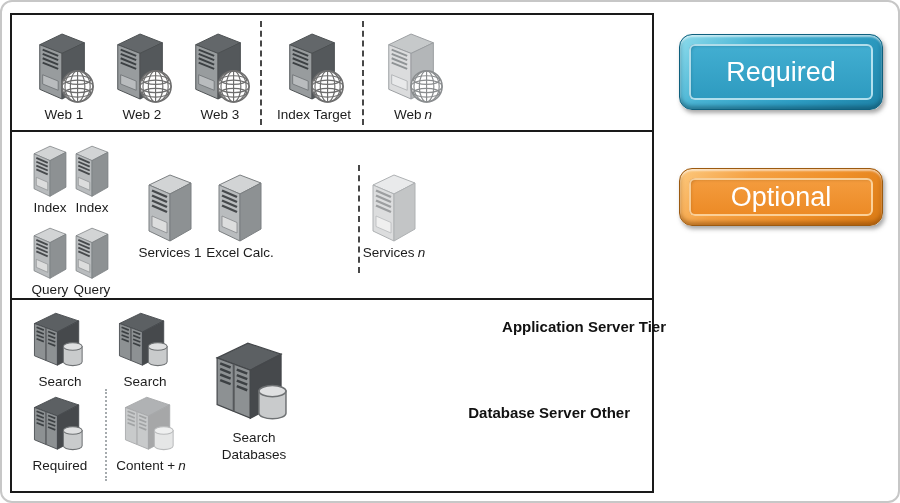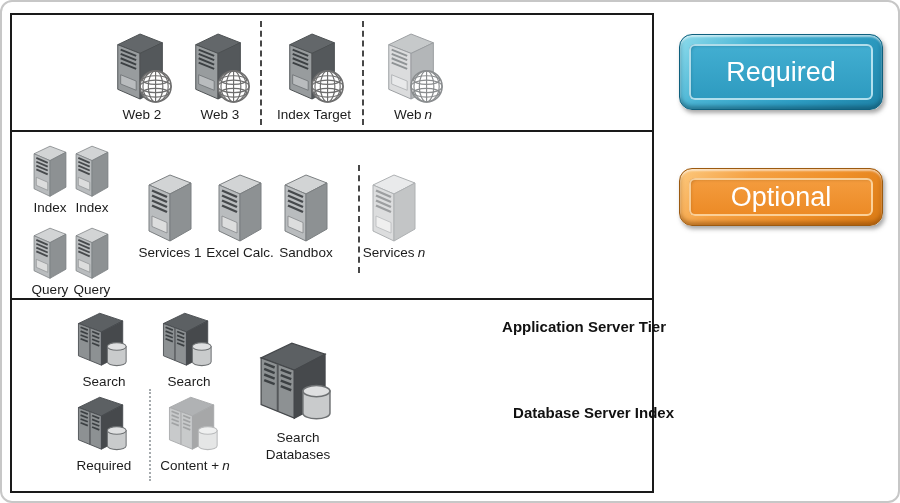--- a/index.html
+++ b/index.html
@@ -4,21 +4,21 @@
 <style>
   html,body{margin:0;padding:0;background:#fff;}
   body{width:900px;height:503px;font-family:"Liberation Sans",sans-serif;}
   .frame{position:relative;width:900px;height:503px;box-sizing:border-box;
          border:2px solid #c7c7c7;border-radius:12px;background:#fff;overflow:hidden;}
   .diagram{position:absolute;left:8px;top:11px;width:644px;height:480px;
            box-sizing:border-box;border:2px solid #1a1a1a;background:#fff;}
   .tier{position:absolute;left:0;width:640px;}
   .tier-web{top:0;height:115px;}
   .tier-app{top:117px;height:166px;padding-left:36px;}
-  .tier-db{top:285px;height:191px;margin-left:44px;}
+  .tier-db{top:285px;height:191px;}
   .sep{position:absolute;left:0;width:640px;height:2px;background:#1a1a1a;}
   .sep1{top:115px;} .sep2{top:283px;}
   .tier-title{position:absolute;right:22px;font-size:15px;font-weight:bold;color:#111;white-space:nowrap;}
   .item{position:absolute;display:flex;flex-direction:column;align-items:center;}
   .item .lbl{font-size:13.5px;color:#1c1c1c;white-space:nowrap;margin-top:2px;text-align:center;}
   .item .lbl .sfx{font-style:italic;margin-left:3px;}
   .item .lbl.wrap{white-space:normal;width:82px;line-height:1.25;}
   .vdash{position:absolute;width:0;border-left:2px dashed #474747;}
   .vdot{position:absolute;width:0;border-left:2px dotted #a6abae;}
   .ghost{opacity:.48;}
@@ -132,20 +132,26 @@
       <path d="M38,44 L38,62 A11,4.5 0 0 0 60,62 L60,44 Z" fill="#c9cbcc" stroke="#6e7173" stroke-width="1.2"></path>
       <ellipse cx="49" cy="44" rx="11" ry="4.5" fill="#dfe0e1" stroke="#6e7173" stroke-width="1.2"></ellipse>
     </symbol>
   </defs>
 </svg>
 
 <div class="frame">
   <div class="diagram">
 
     <div class="tier tier-web">
+      <div class="item" style="left:12px;top:14px;width:80px;">
+        <svg width="64" height="76">
+            <use href="#sym-web"></use>
+          </svg>
+        <div class="lbl"><span>Web 1</span></div>
+      </div>
       <div class="item" style="left:90px;top:14px;width:80px;">
         <svg width="64" height="76">
             <use href="#sym-web"></use>
           </svg>
         <div class="lbl"><span>Web 2</span></div>
       </div>
       <div class="item" style="left:168px;top:14px;width:80px;">
         <svg width="64" height="76">
             <use href="#sym-web"></use>
           </svg>
@@ -197,26 +203,20 @@
         <svg width="50" height="72">
             <use href="#sym-tower"></use>
           </svg>
         <div class="lbl"><span>Services 1</span></div>
       </div>
       <div class="item" style="left:183px;top:39px;width:90px;">
         <svg width="50" height="72">
             <use href="#sym-tower"></use>
           </svg>
         <div class="lbl"><span>Excel Calc.</span></div>
-      </div>
-      <div class="item" style="left:249px;top:39px;width:90px;">
-        <svg width="50" height="72">
-            <use href="#sym-tower"></use>
-          </svg>
-        <div class="lbl"><span>Sandbox</span></div>
       </div>
       <div class="vdash" style="left:346px;top:33px;height:108px;"></div>
       <div class="item" style="left:337px;top:39px;width:90px;">
         <svg width="50" height="72">
             <use href="#sym-tower-light"></use>
           </svg>
         <div class="lbl"><span>Services</span><span class="sfx">n</span></div>
       </div>
       <div class="tier-title" style="top:186px;">Application Server Tier</div>
     </div>
@@ -247,21 +247,21 @@
             <use href="#sym-db"></use>
           </svg>
         <div class="lbl"><span>Content +</span><span class="sfx">n</span></div>
       </div>
       <div class="item" style="left:188px;top:37px;width:108px;">
         <svg width="84" height="91">
             <use href="#sym-db"></use>
           </svg>
         <div class="lbl wrap"><span>Search Databases</span></div>
       </div>
-      <div class="tier-title" style="top:104px;">Database Server Index</div>
+      <div class="tier-title" style="top:104px;">Database Server Other</div>
     </div>
   </div>
 
   <div class="badge required">
     <div class="inner">Required</div>
   </div>
   <div class="badge optional">
     <div class="inner">Optional</div>
   </div>
 </div>

